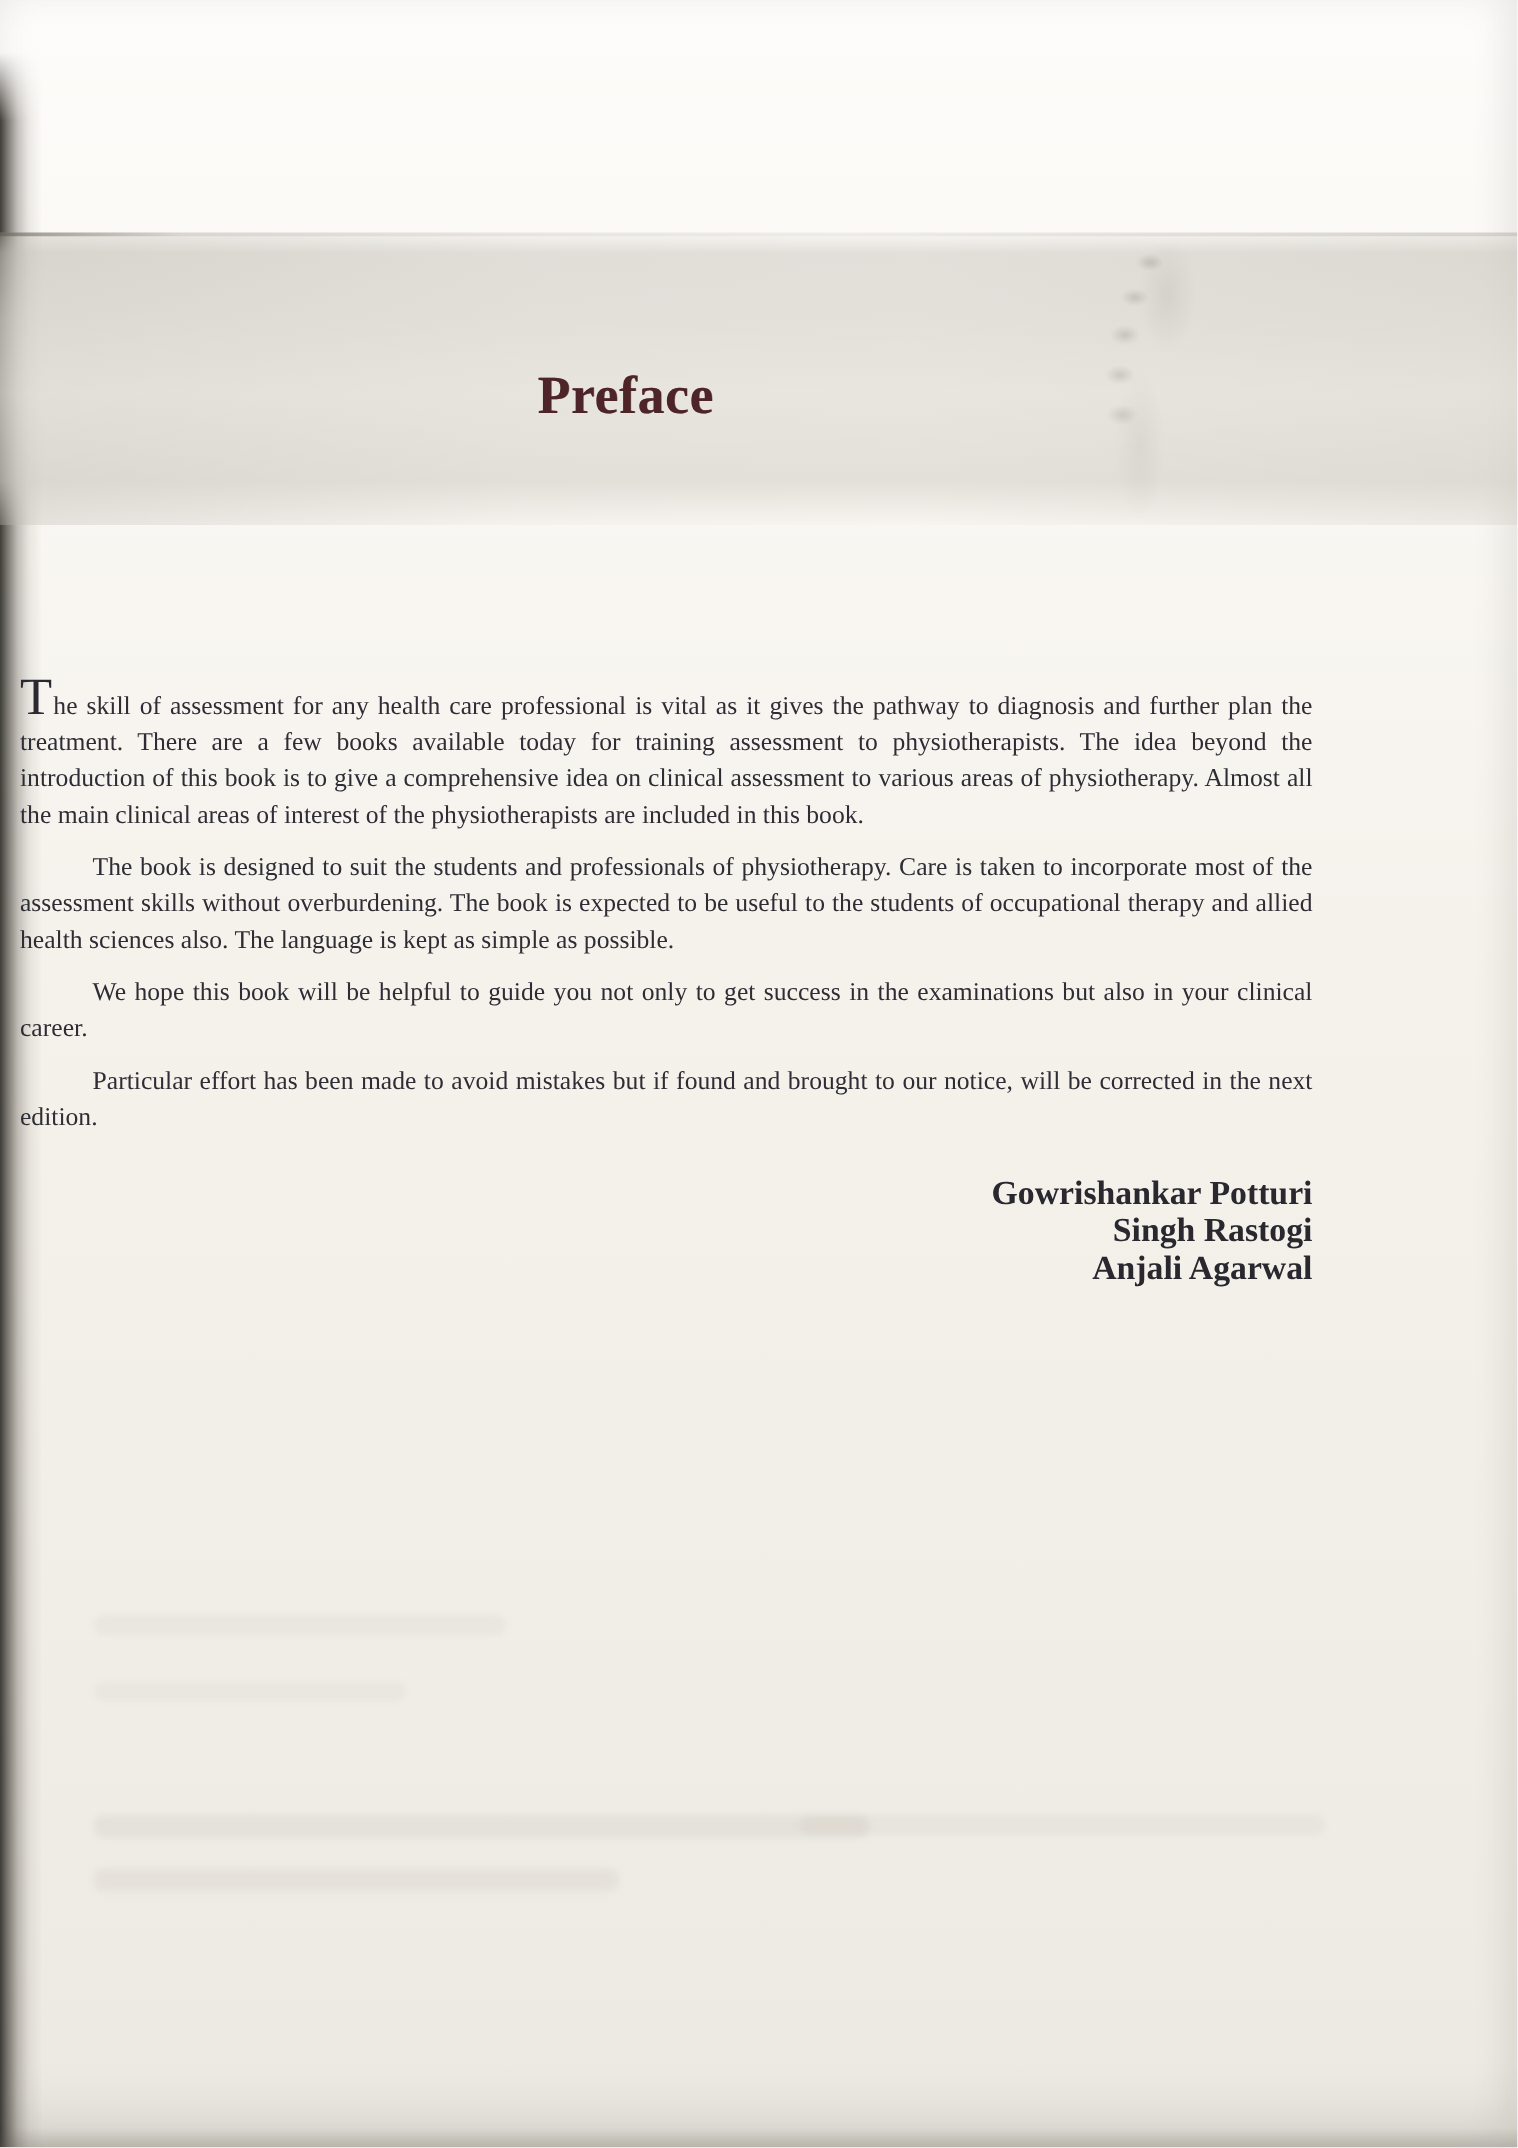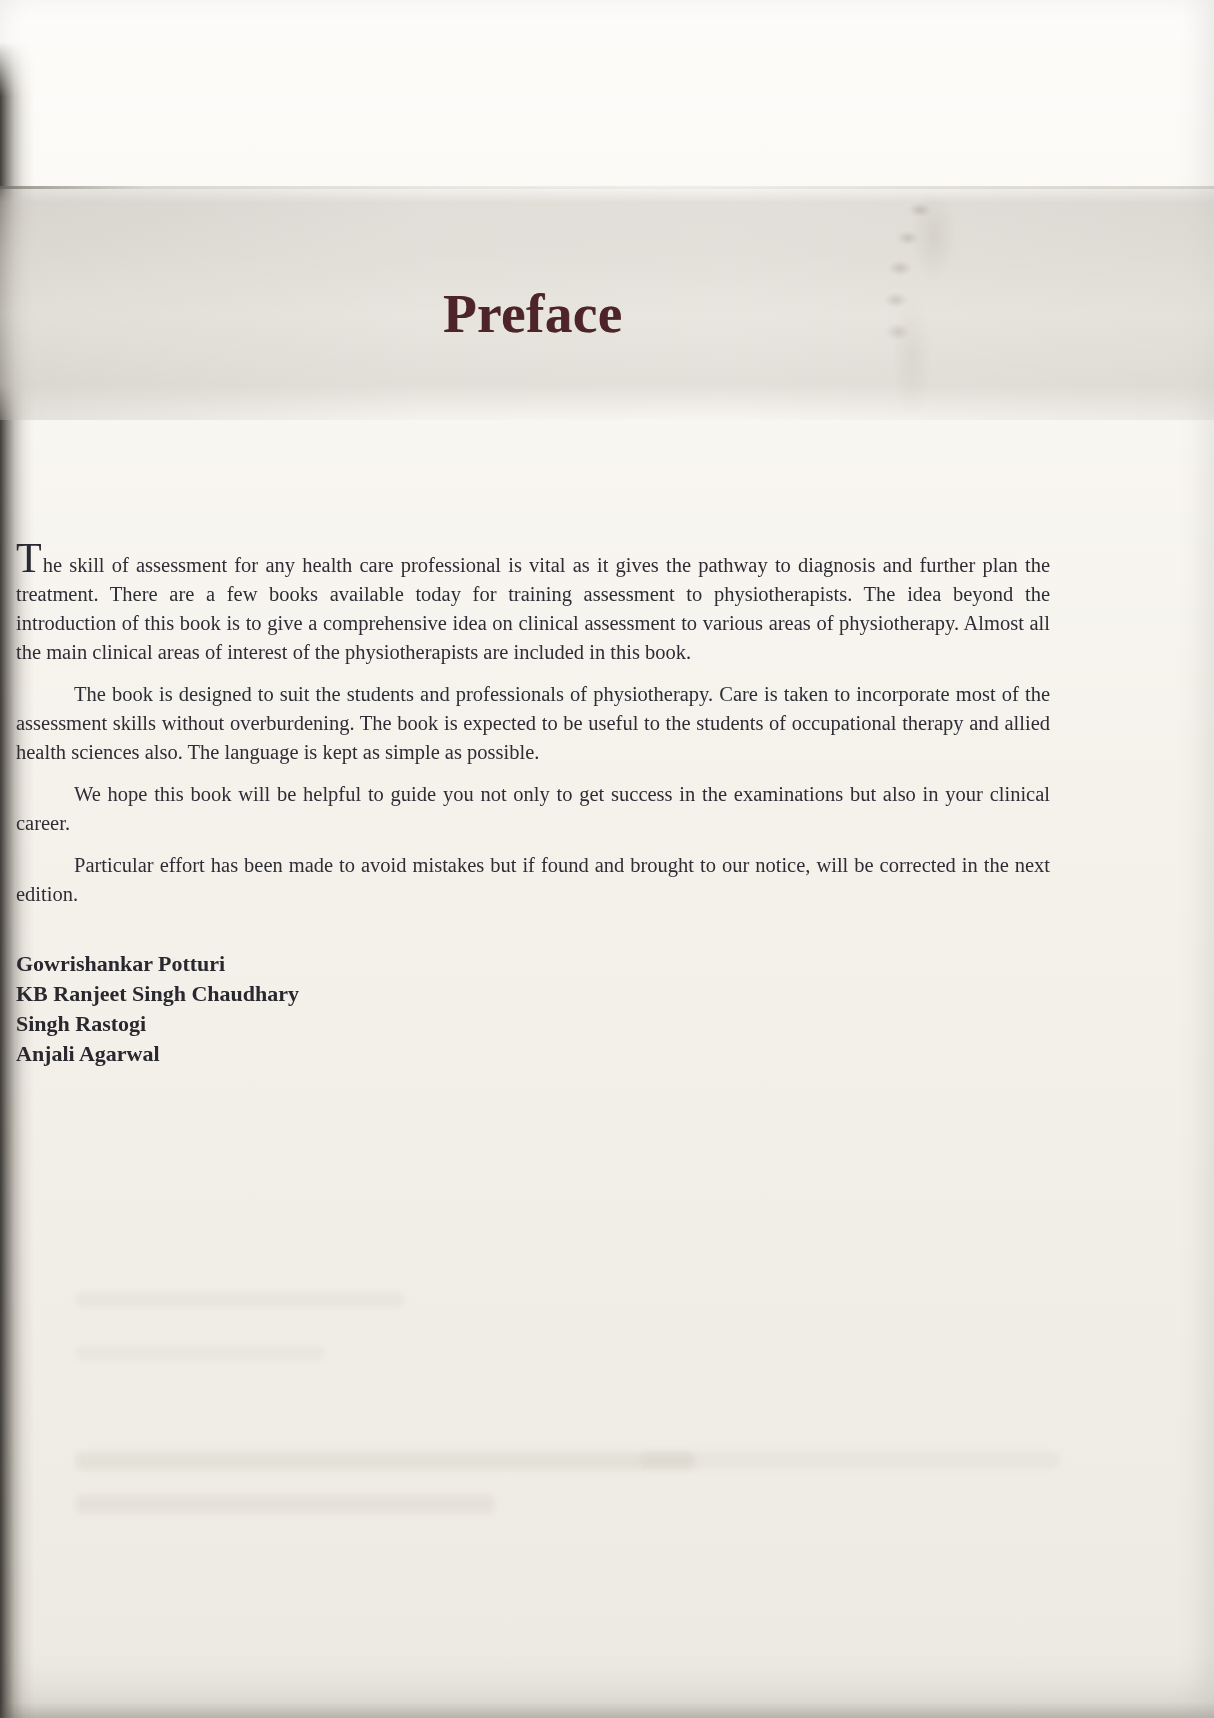--- a/index.html
+++ b/index.html
@@ -72,27 +72,26 @@
       radial-gradient(ellipse 16px 10px at 66px 42px, rgba(118,108,98,0.50), rgba(118,108,98,0) 70%),
       radial-gradient(ellipse 17px 11px at 58px 72px, rgba(116,106,96,0.48), rgba(116,106,96,0) 70%),
       radial-gradient(ellipse 17px 11px at 54px 104px, rgba(114,104,94,0.45), rgba(114,104,94,0) 70%),
       radial-gradient(ellipse 18px 12px at 56px 136px, rgba(112,102,92,0.40), rgba(112,102,92,0) 70%),
       radial-gradient(ellipse 30px 60px at 92px 40px, rgba(150,140,128,0.30), rgba(150,140,128,0) 75%),
       radial-gradient(ellipse 26px 80px at 70px 160px, rgba(150,140,128,0.22), rgba(150,140,128,0) 75%);
   }
 
   .page-title {
     position: absolute;
-    left: 430px; top: 282px;
-    font-size: 55px;
+    left: 430px; top: 292px;
+    font-size: 43px;
     font-weight: bold;
     letter-spacing: 0.5px;
     color: #4d2427;
     text-shadow: 0.4px 0.4px 0 rgba(77,36,39,0.55);
-    margin-left: 13px;
   }
 
   .body-copy {
     position: absolute;
     left: 16px; top: 548px;
     width: 1034px;
     font-size: 20.5px;
     line-height: 29px;
     color: #2e2d35;
     text-align: justify;
@@ -105,23 +104,24 @@
   }
   .drop-cap {
     font-size: 42px;
     line-height: 20px;
     font-weight: normal;
     color: #2a2931;
     letter-spacing: 1px;
   }
 
   .authors {
-    margin-top: 40px;
+    margin-top: 30px;
+    text-align: right;
     font-weight: bold;
-    font-size: 22px;
+    font-size: 27px;
     line-height: 30px;
     color: #29282f;
   }
   .authors div { white-space: nowrap; }
 
   
   .smudge {
     position: absolute;
     border-radius: 8px;
     filter: blur(3px);
@@ -157,21 +157,20 @@
     <p><span class="drop-cap">T</span><span>he skill of assessment for any health care professional is vital as it gives the pathway to diagnosis and further plan the treatment. There are a few books available today for training assessment to physiotherapists. The idea beyond the introduction of this book is to give a comprehensive idea on clinical assessment to various areas of physiotherapy. Almost all the main clinical areas of interest of the physiotherapists are included in this book.</span></p>
 
     <p class="indent">The book is designed to suit the students and professionals of physiotherapy. Care is taken to incorporate most of the assessment skills without overburdening. The book is expected to be useful to the students of occupational therapy and allied health sciences also. The language is kept as simple as possible.</p>
 
     <p class="indent">We hope this book will be helpful to guide you not only to get success in the examinations but also in your clinical career.</p>
 
     <p class="indent">Particular effort has been made to avoid mistakes but if found and brought to our notice, will be corrected in the next edition.</p>
 
     <div class="authors">
       <div>Gowrishankar Potturi</div>
-      <div>KB Ranjeet Singh Chaudhary</div>
       <div>Singh Rastogi</div>
       <div>Anjali Agarwal</div>
     </div>
 
   </div>
 
   <div class="smudge smudge-1"></div>
   <div class="smudge smudge-2"></div>
   <div class="smudge smudge-3"></div>
   <div class="smudge smudge-4"></div>

